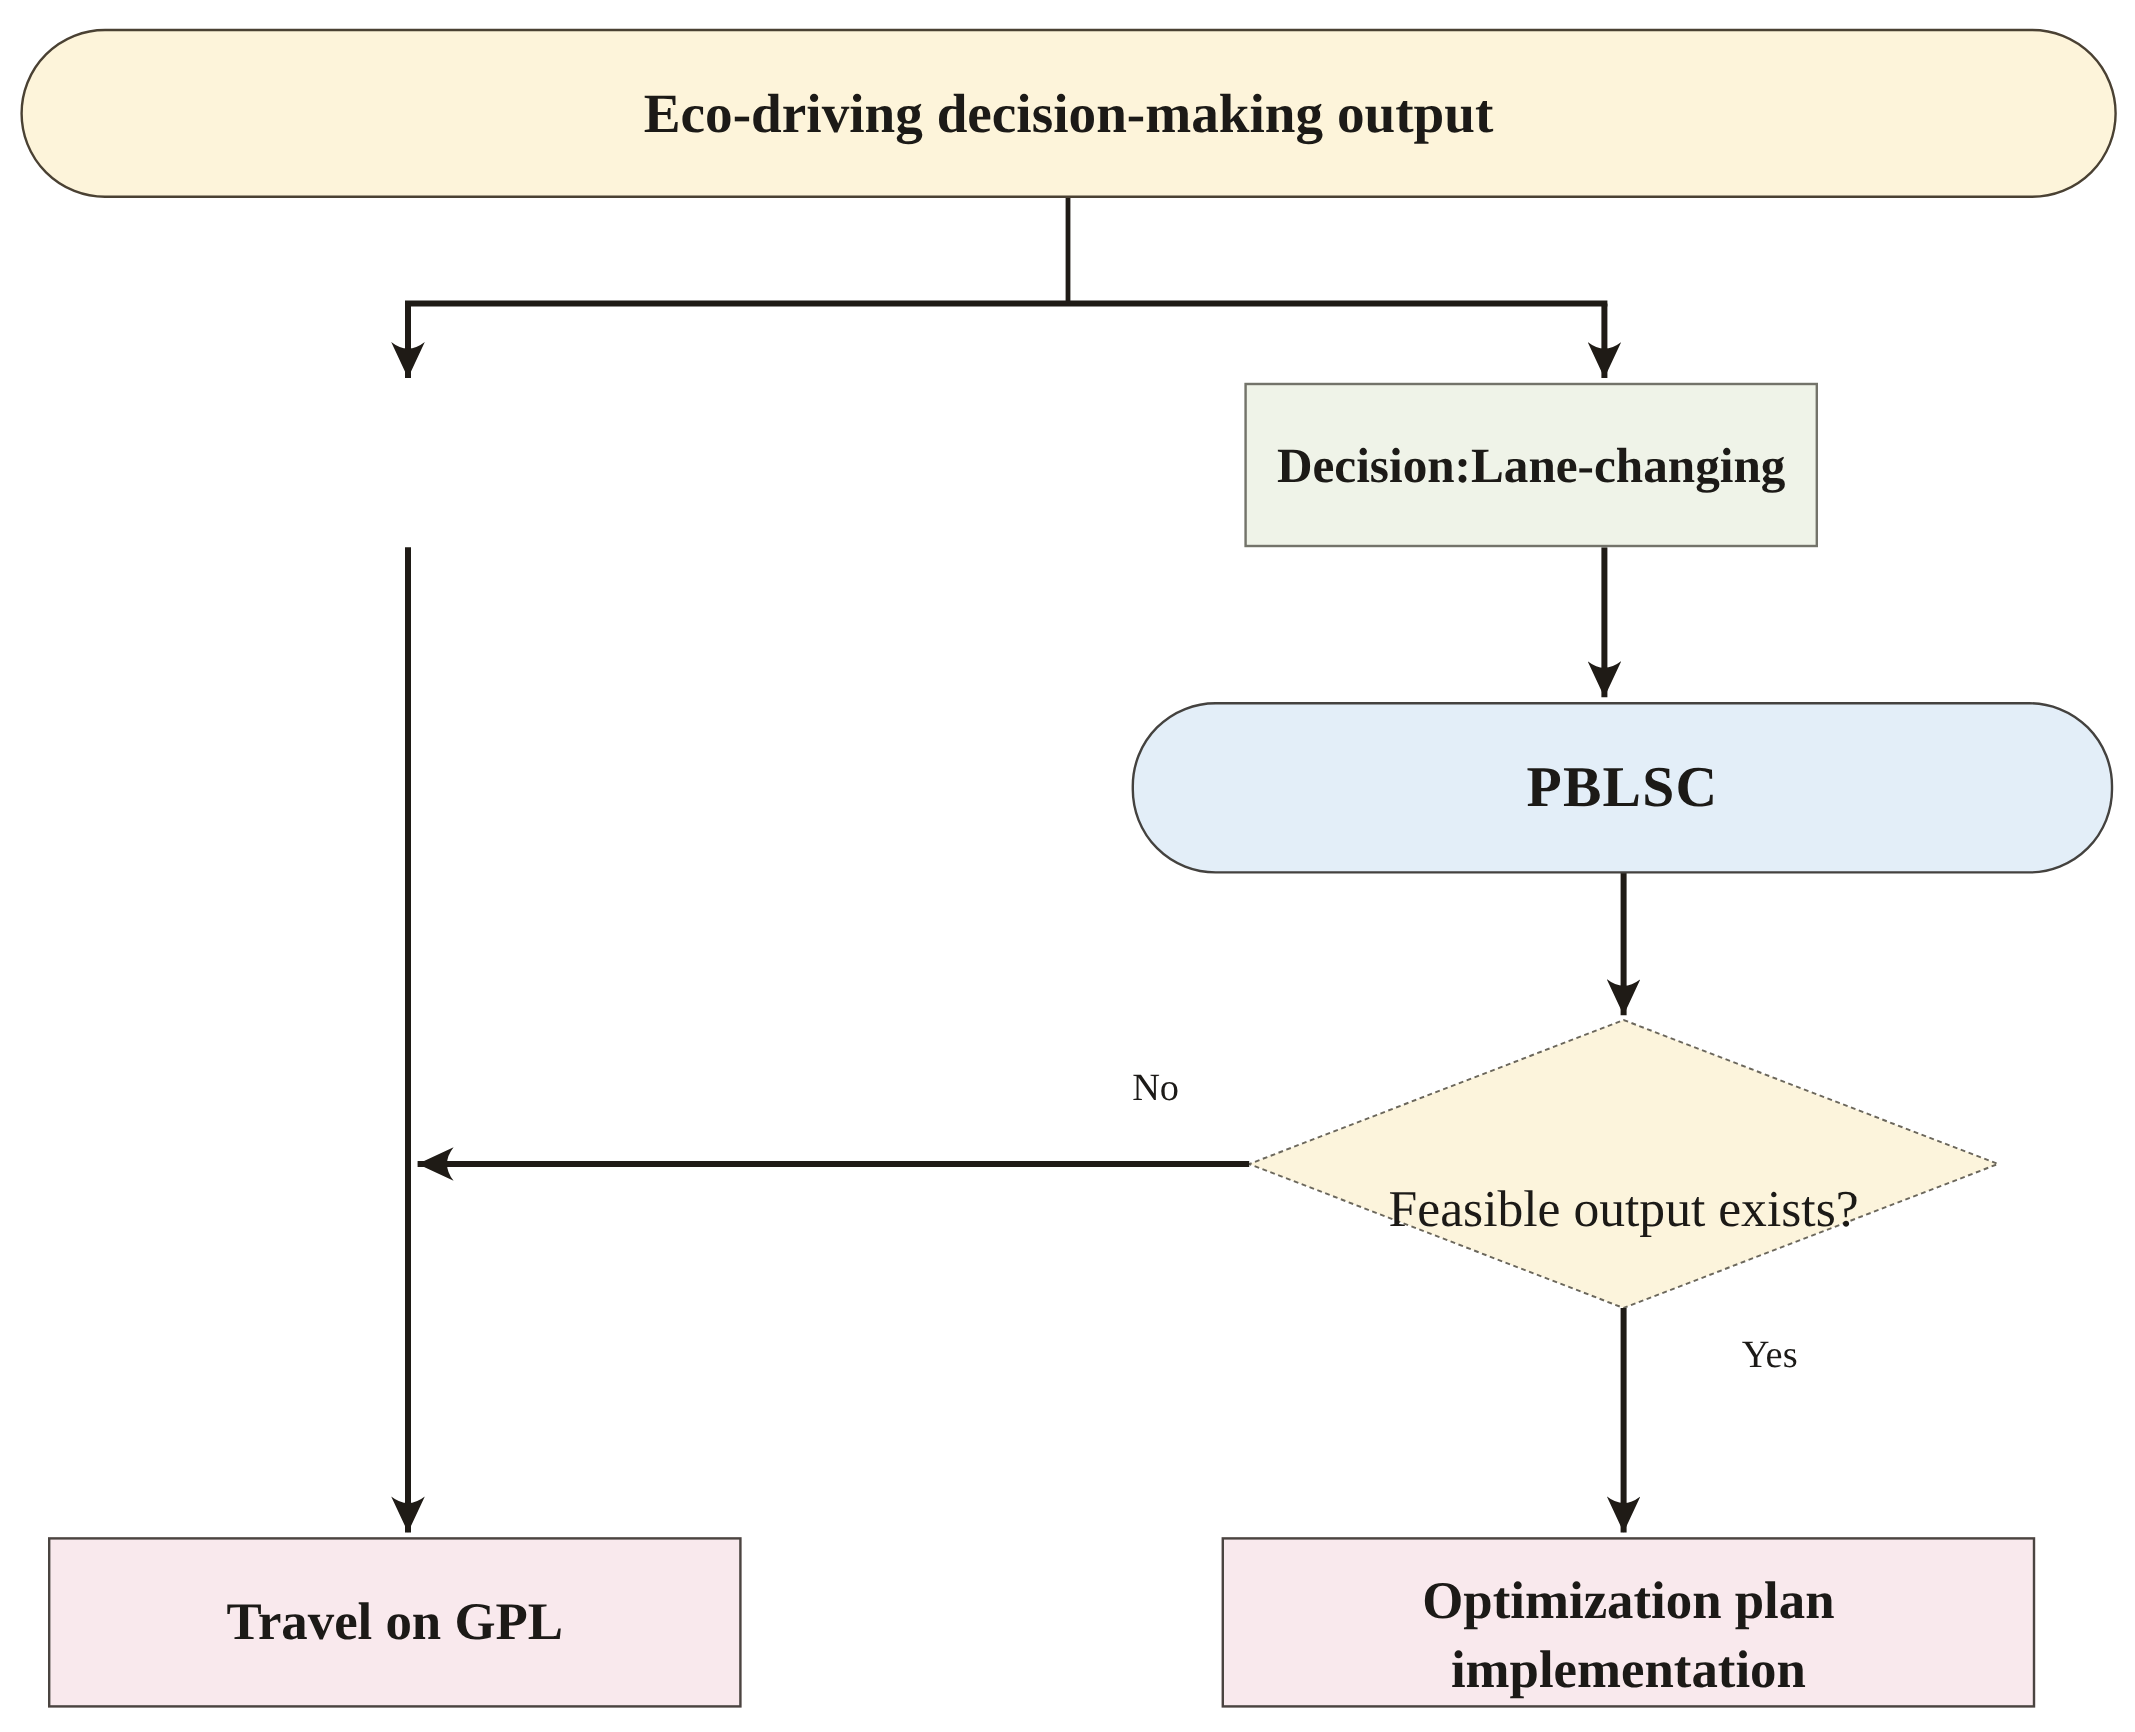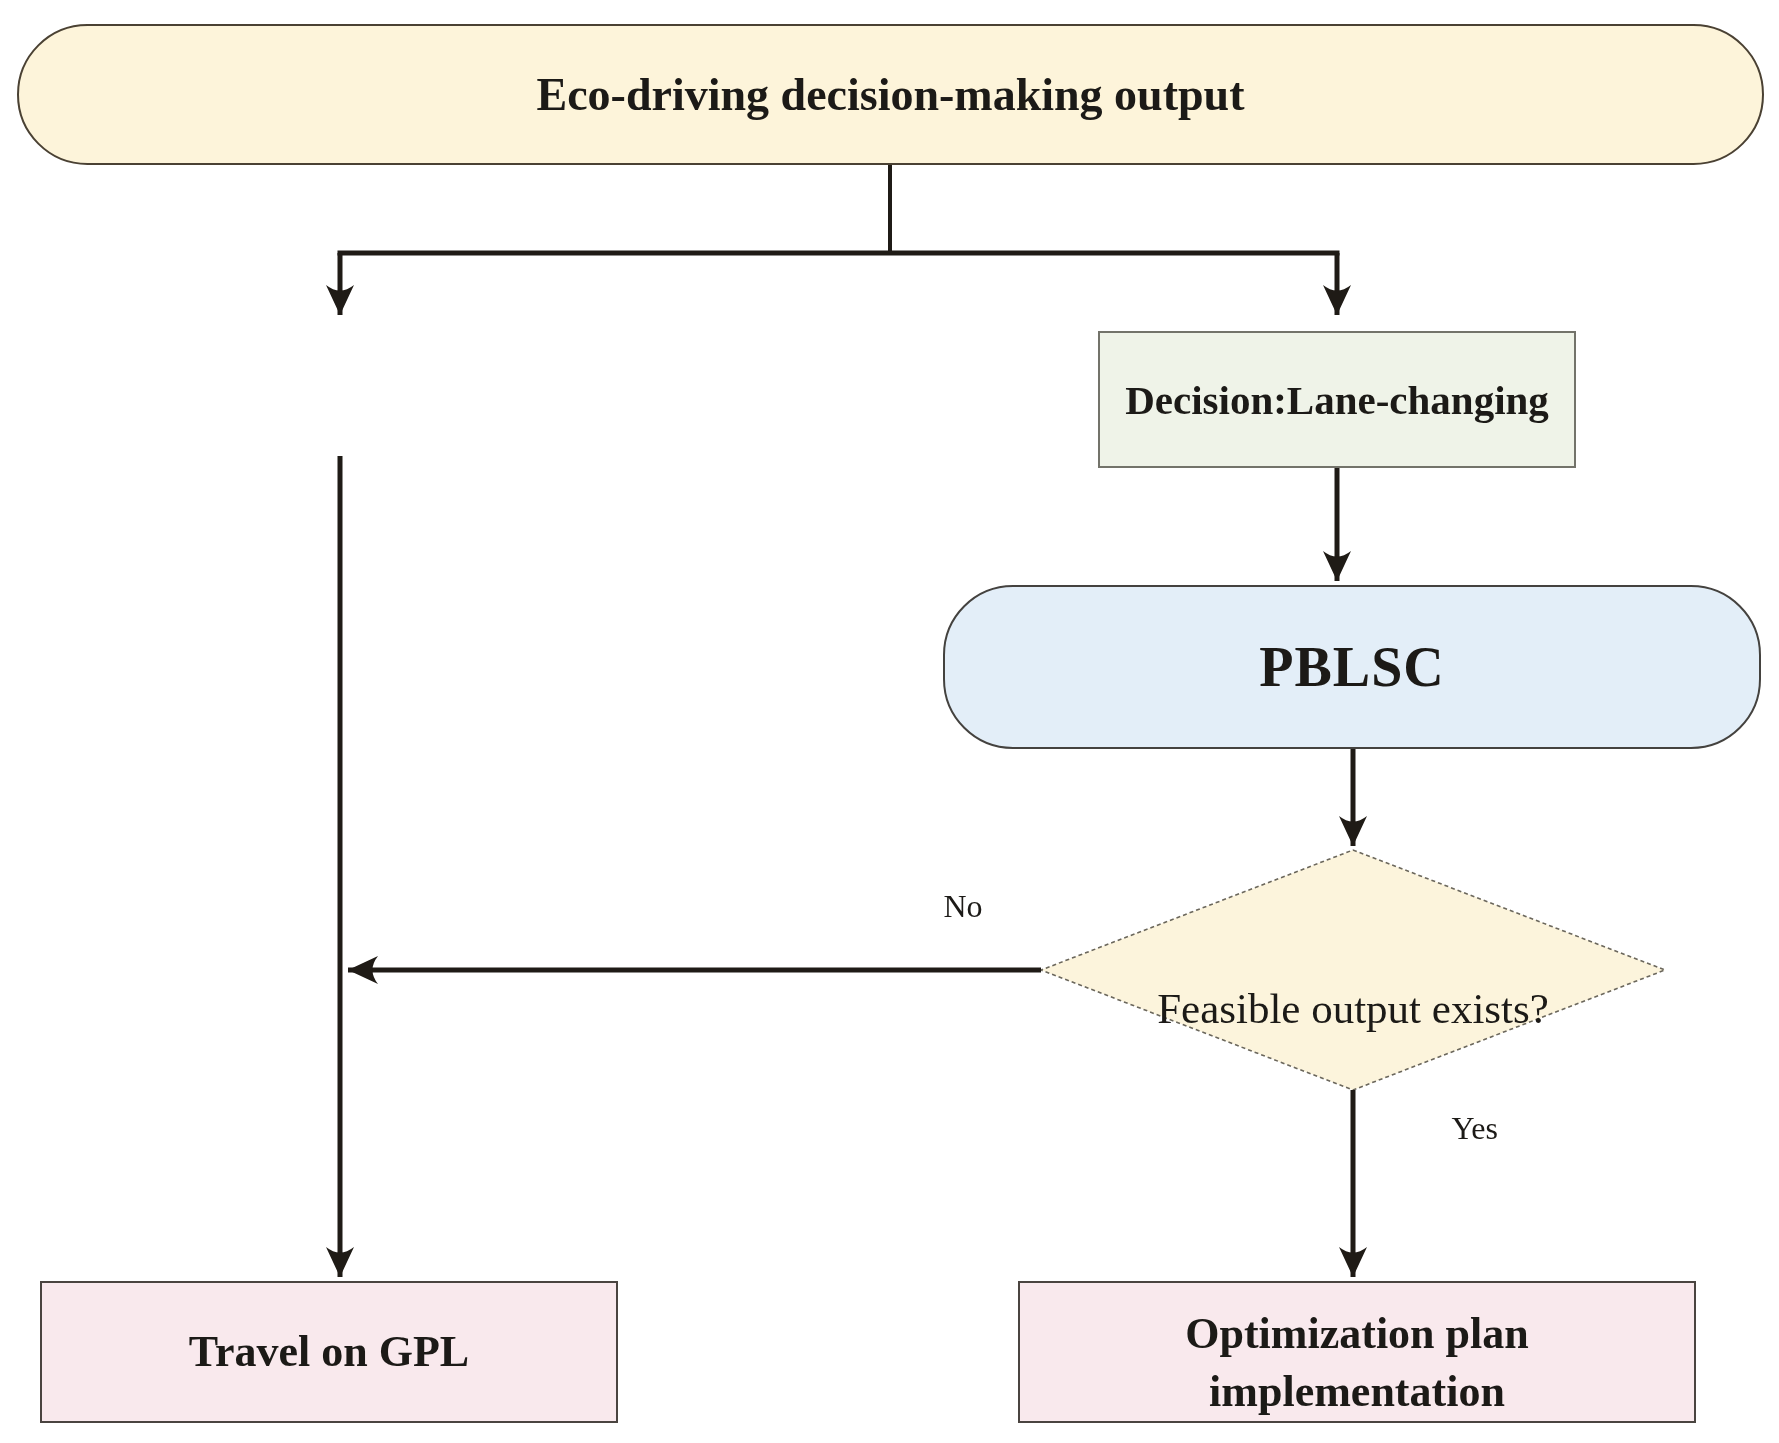--- a/index.html
+++ b/index.html
@@ -27,27 +27,27 @@
     border-radius:72px;
     font-size:46px;
   }
   .box-decision{
     top:319px;width:478px;height:137px;
     background:var(--decision_fill,#eff3e8);
     border:2px solid var(--decision_border,#73736a);
     font-size:41px;
   }
   .box-decision.left{left:124px;}
-  .box-decision.right{left:1098px;margin-top:12px;}
+  .box-decision.right{left:1037px;}
   .pill-pblsc{
-    left:943px;top:585px;width:818px;height:164px;
+    left:943px;top:585px;width:818px;height:143px;
     background:var(--pblsc_fill,#e3eef8);
     border:2px solid var(--pblsc_border,#44423f);
     border-radius:70px;
-    font-size:56px;
+    font-size:48px;
     letter-spacing:1px;
   }
   .diamond-label{
     left:1043px;top:888px;width:620px;height:240px;
     background:transparent;border:none;
     font-weight:normal;
     font-size:43px;
   }
   .box-result{
     top:1281px;height:142px;

